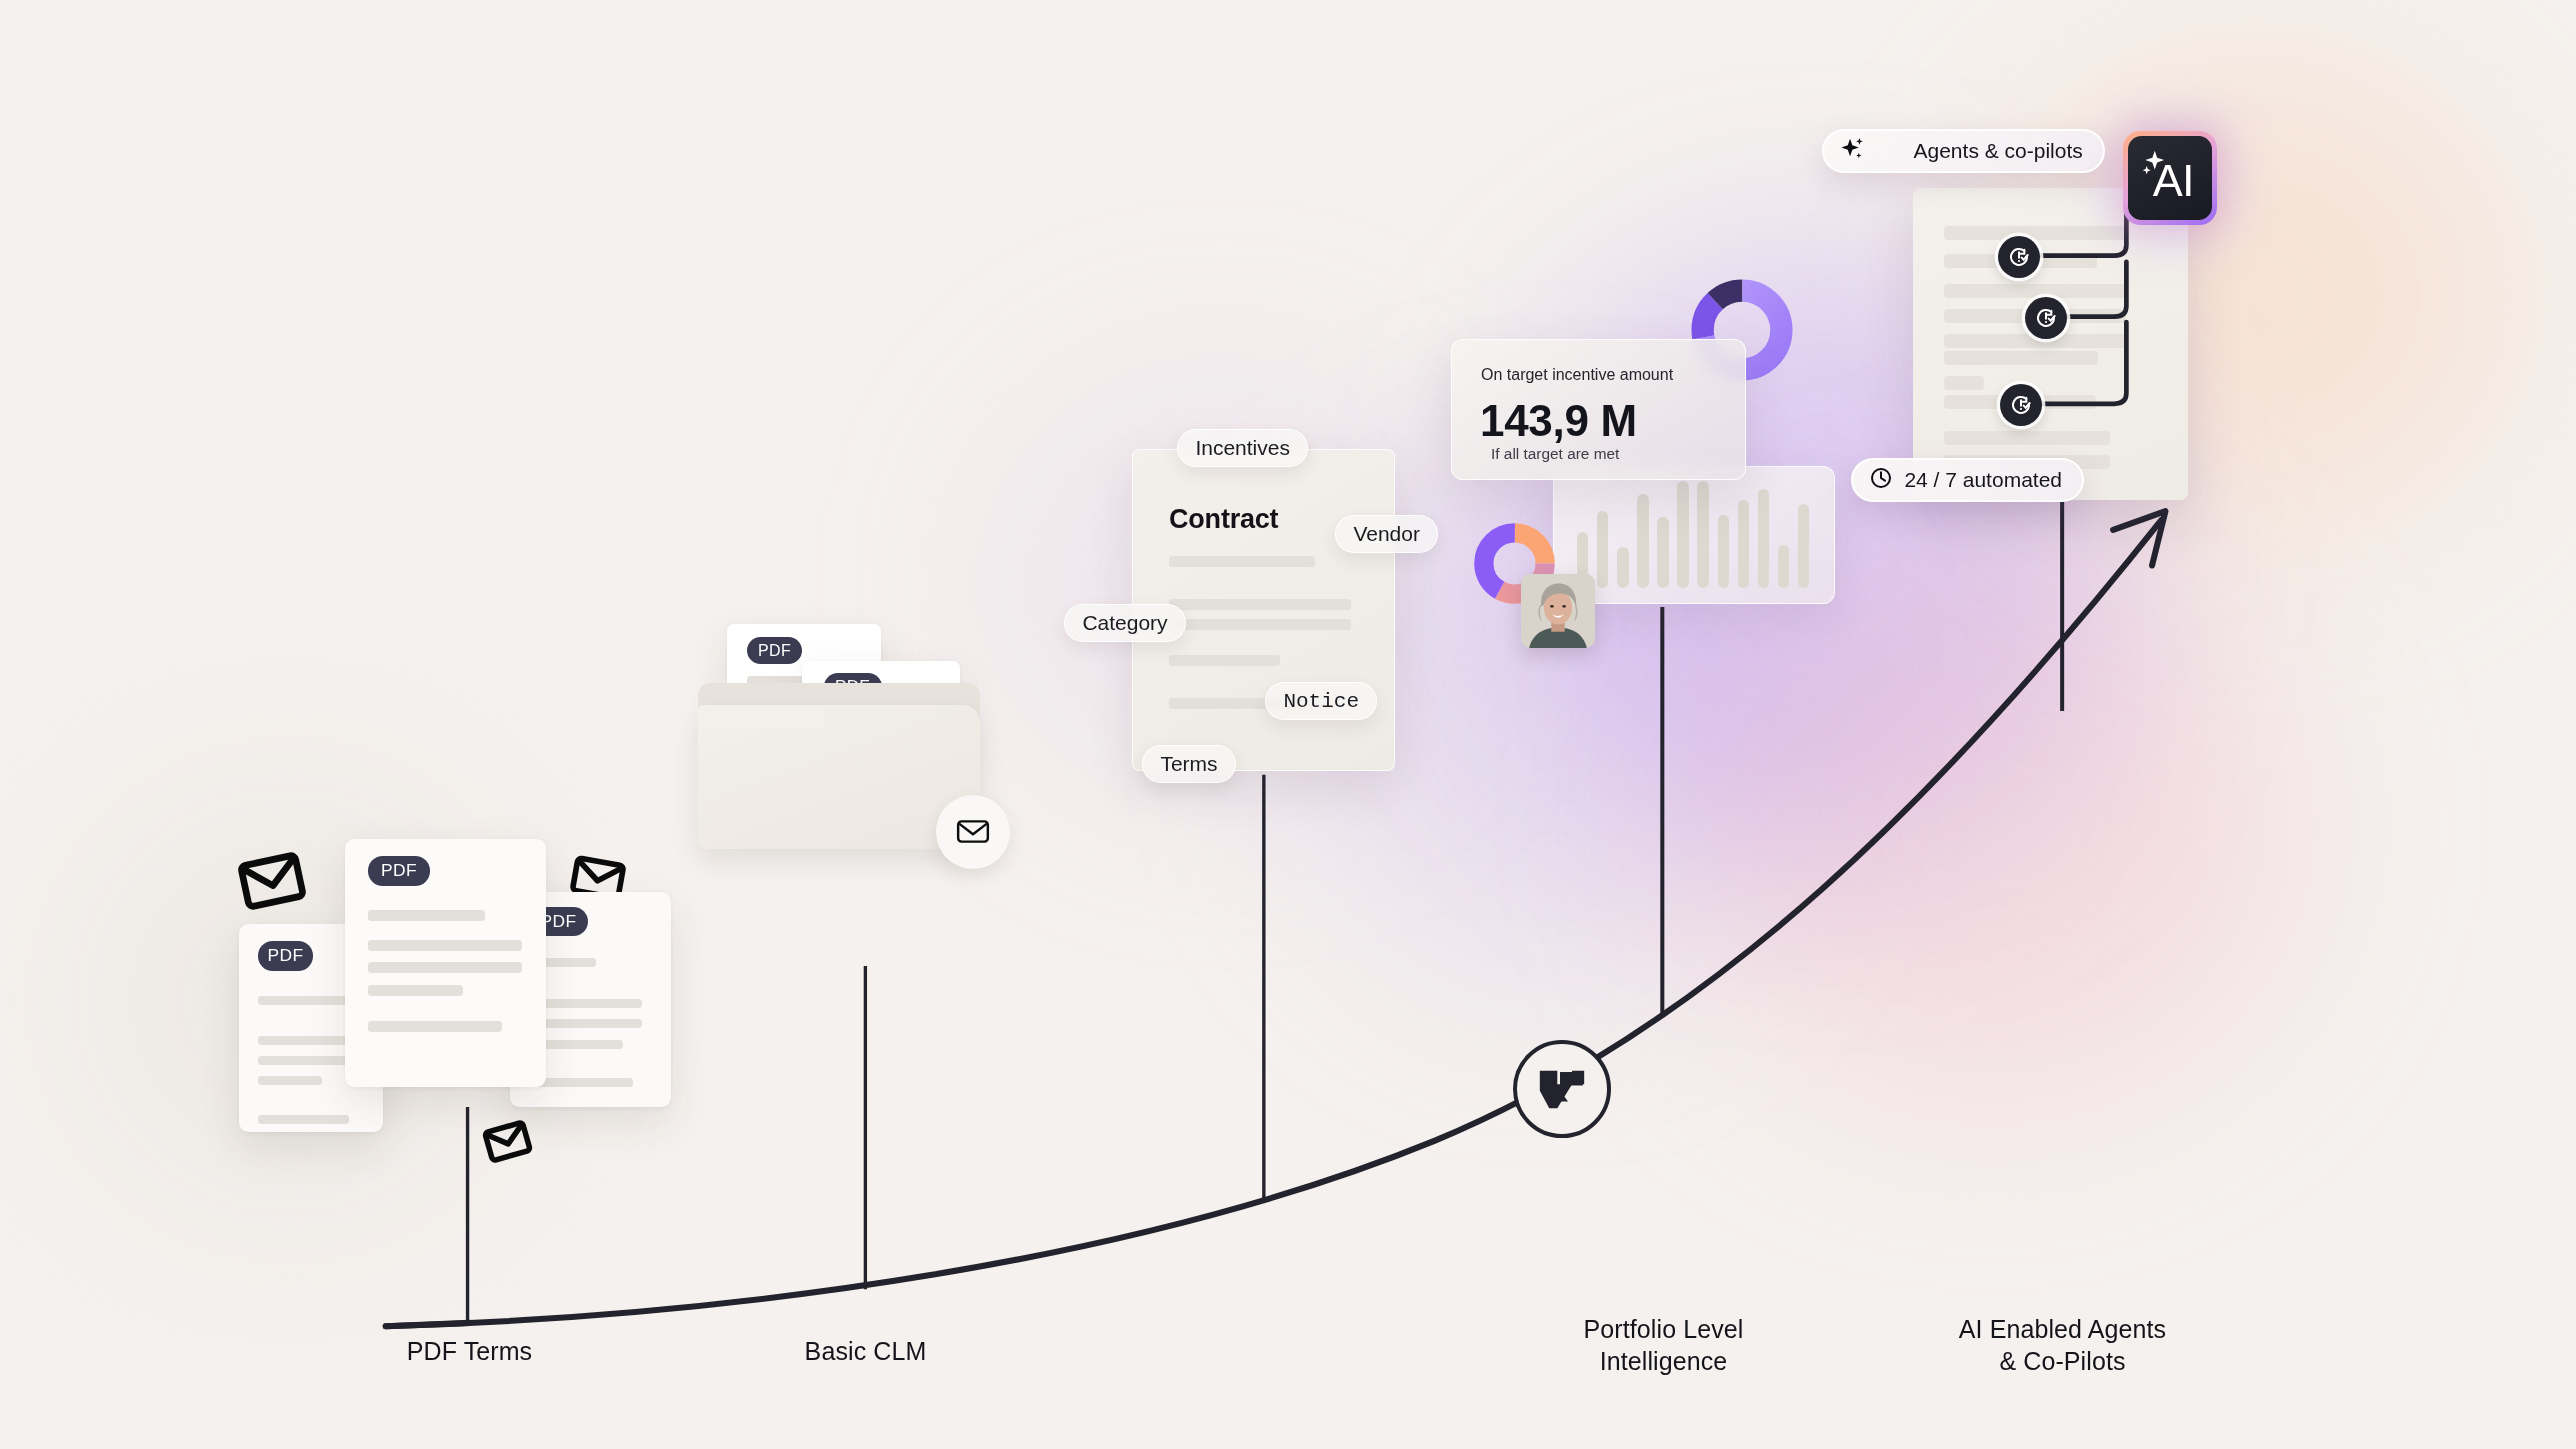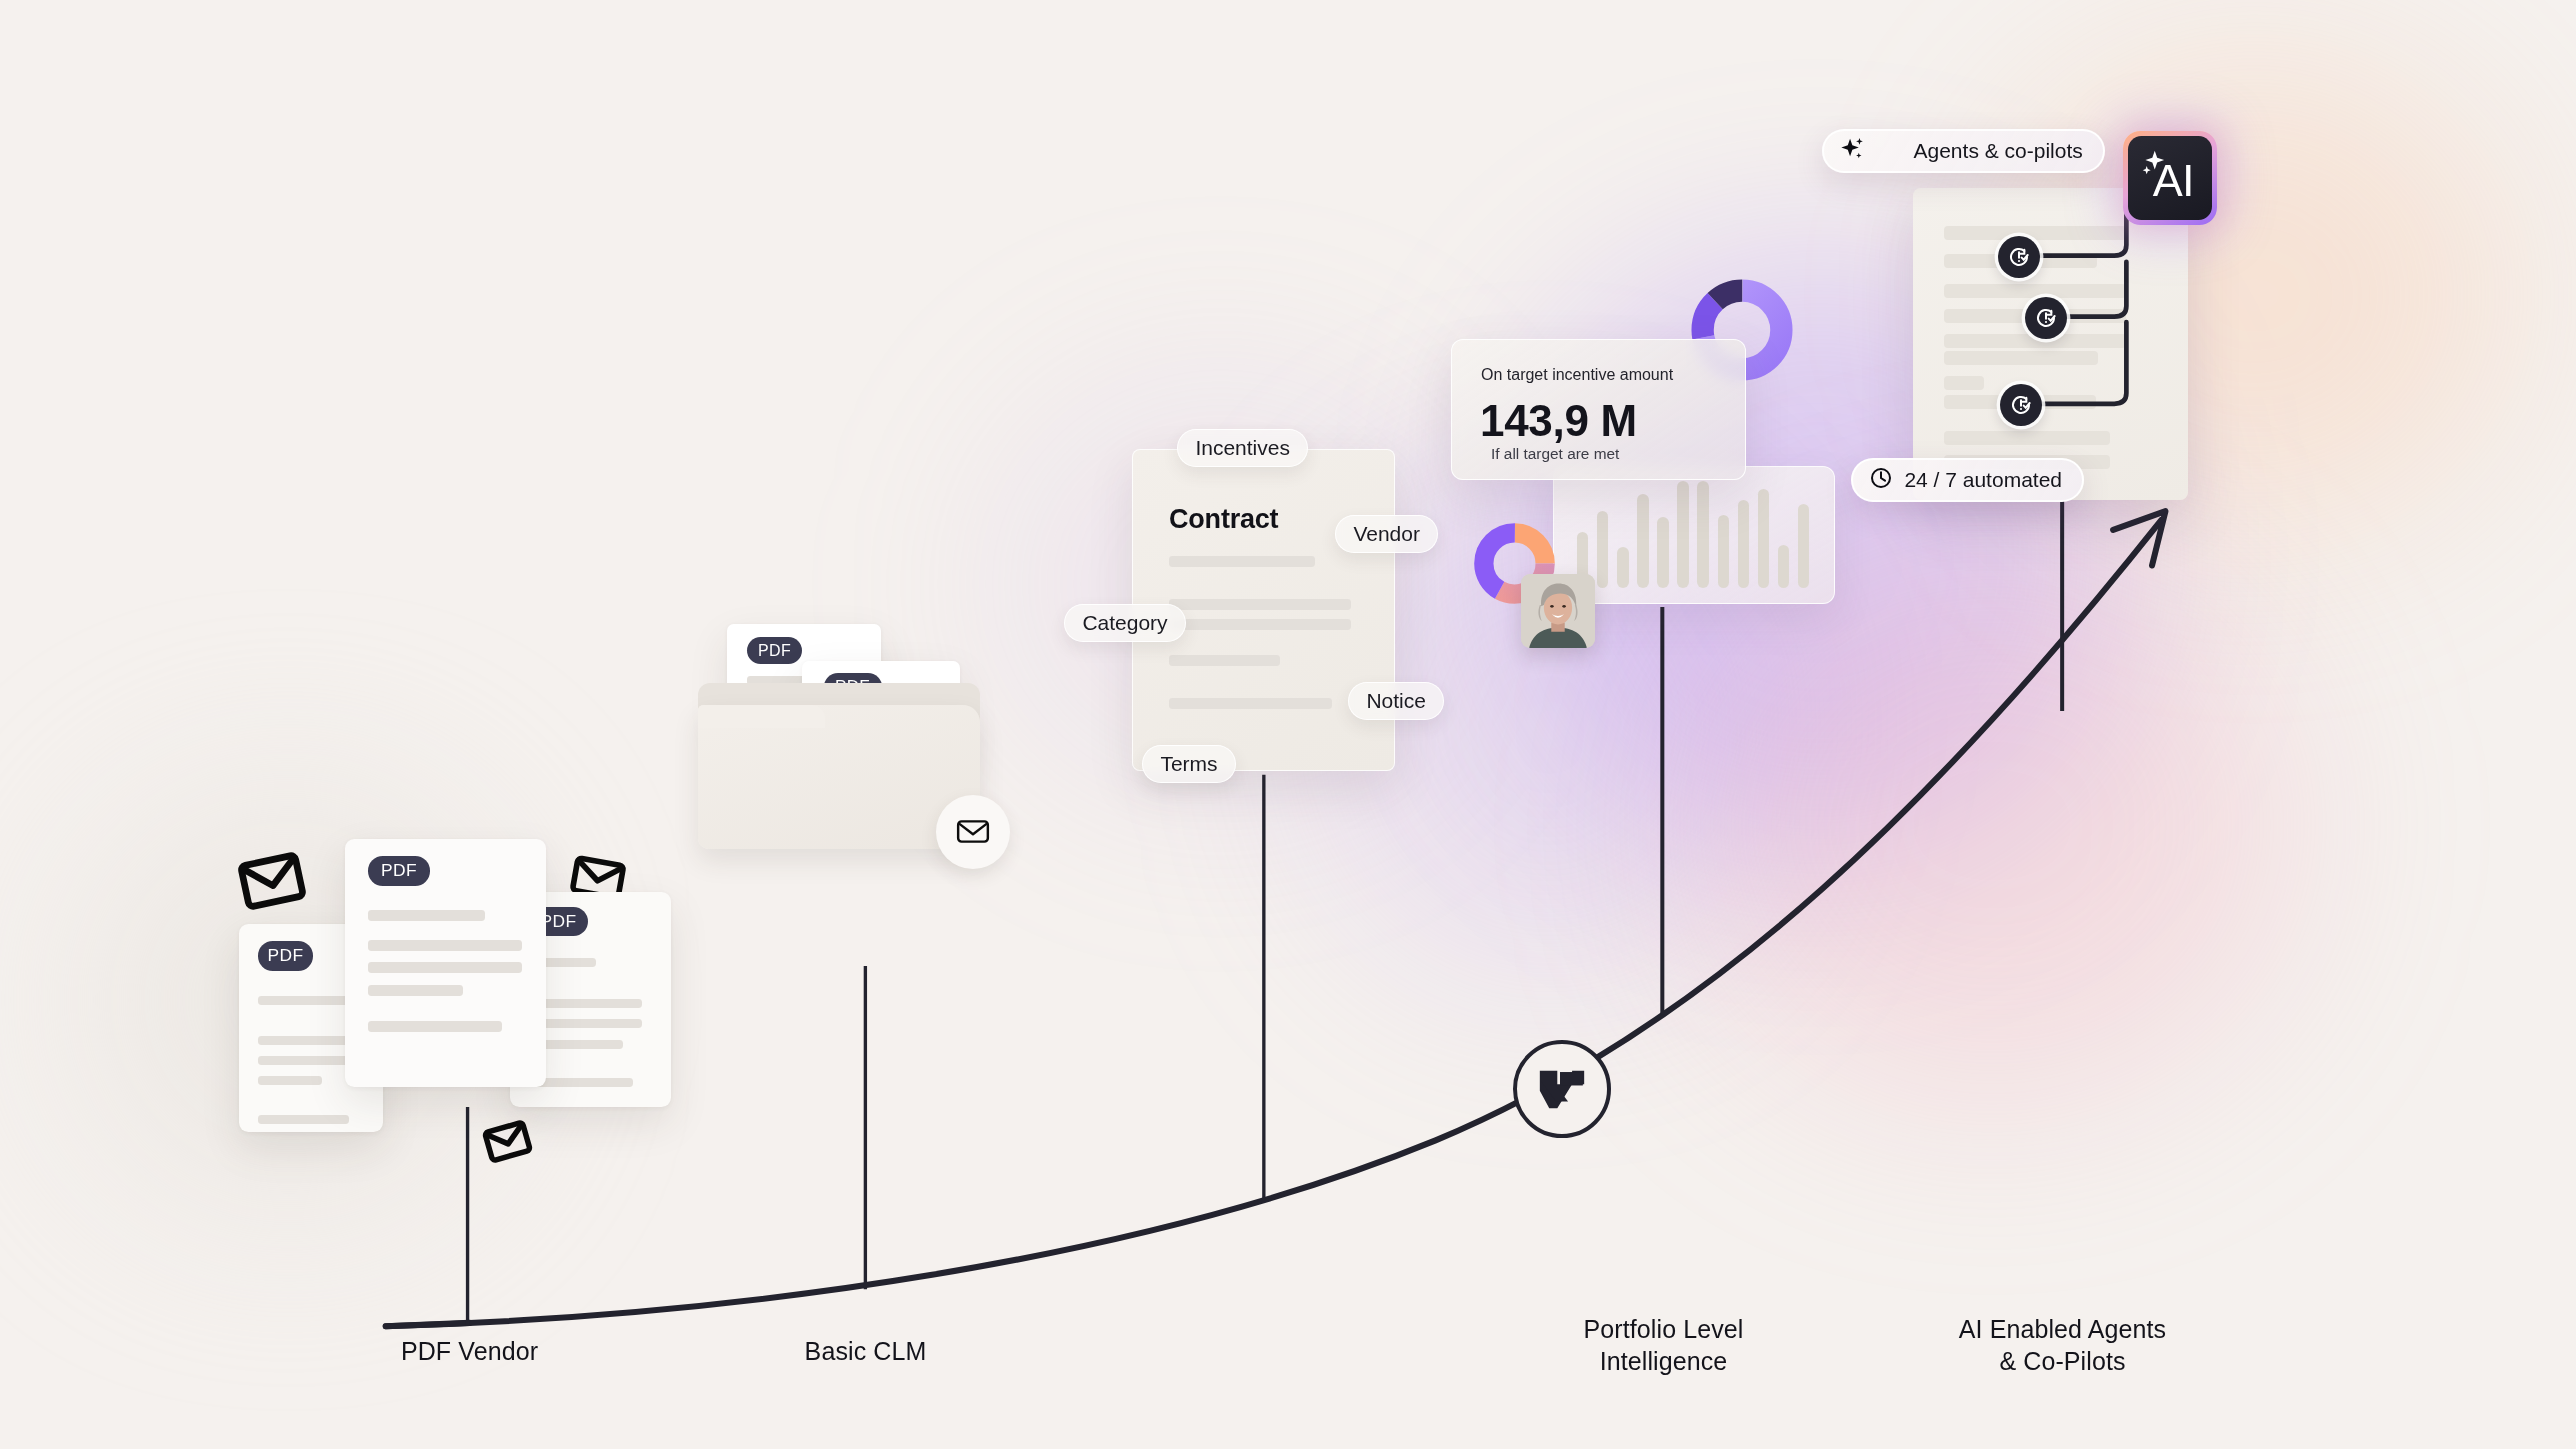--- a/index.html
+++ b/index.html
@@ -325,21 +325,21 @@
       <div class="line" style="left:36px; top:106px; width:146px;"></div>
       <div class="line" style="left:36px; top:149px; width:182px;"></div>
       <div class="line" style="left:36px; top:169px; width:182px;"></div>
       <div class="line" style="left:36px; top:205px; width:111px;"></div>
       <div class="line" style="left:36px; top:248px; width:163px;"></div>
     </div>
 
     <div class="tag-pill" style="left:1177px; top:429px;">Incentives</div>
     <div class="tag-pill" style="left:1335px; top:515px;">Vendor</div>
     <div class="tag-pill" style="left:1064px; top:604px;">Category</div>
-    <div class="tag-pill" style="left:1348px; top:682px;">Notice</div>
+    <div class="tag-pill" style="left:1265px; top:682px;font-family:Liberation Mono, monospace;">Notice</div>
     <div class="tag-pill" style="left:1142px; top:745px;">Terms</div>
   </div>
 
   <div>
 
     <svg id="donut-big" viewBox="0 0 42 42">
       <defs>
         <linearGradient id="dbg1" x1="0" y1="0" x2="1" y2="1">
           <stop offset="0%" stop-color="#b69bfb"></stop>
             <stop offset="100%" stop-color="#9a79f7"></stop>
@@ -495,21 +495,21 @@
   <div id="logo-badge">
     <svg width="50" height="43" viewBox="0 0 74 64" fill="#23232e">
       <path d="M4,4 H30 V24 H52 V4 H70 V24 H52 L30,60 H18 L4,34 Z"></path>
       <path d="M4,4 H30 L52,40 L70,40 V58 H44 L4,4 Z" opacity="0"></path>
       <path d="M6,6 H28 V26 L46,50 H28 L6,20 Z"></path>
       <path d="M34,6 H68 V26 H34 Z"></path>
       <path d="M28,34 L50,34 L64,50 L40,50 Z" opacity="0"></path>
     </svg>
   </div>
 
-  <div class="stage-label" style="left:362px;  top:1335px; width:215px;">PDF Vendor</div>
+  <div class="stage-label" style="left:362px;  top:1335px; width:215px;">PDF Terms</div>
   <div class="stage-label" style="left:758px; top:1335px; width:215px;">Basic CLM</div>
   <div class="stage-label" style="left:1509px; top:1313px; width:309px;">Portfolio Level
 Intelligence</div>
   <div class="stage-label" style="left:1898px; top:1313px; width:329px;">AI Enabled Agents
 &amp; Co-Pilots</div>
 
 </div>
 
 
 </body></html>

